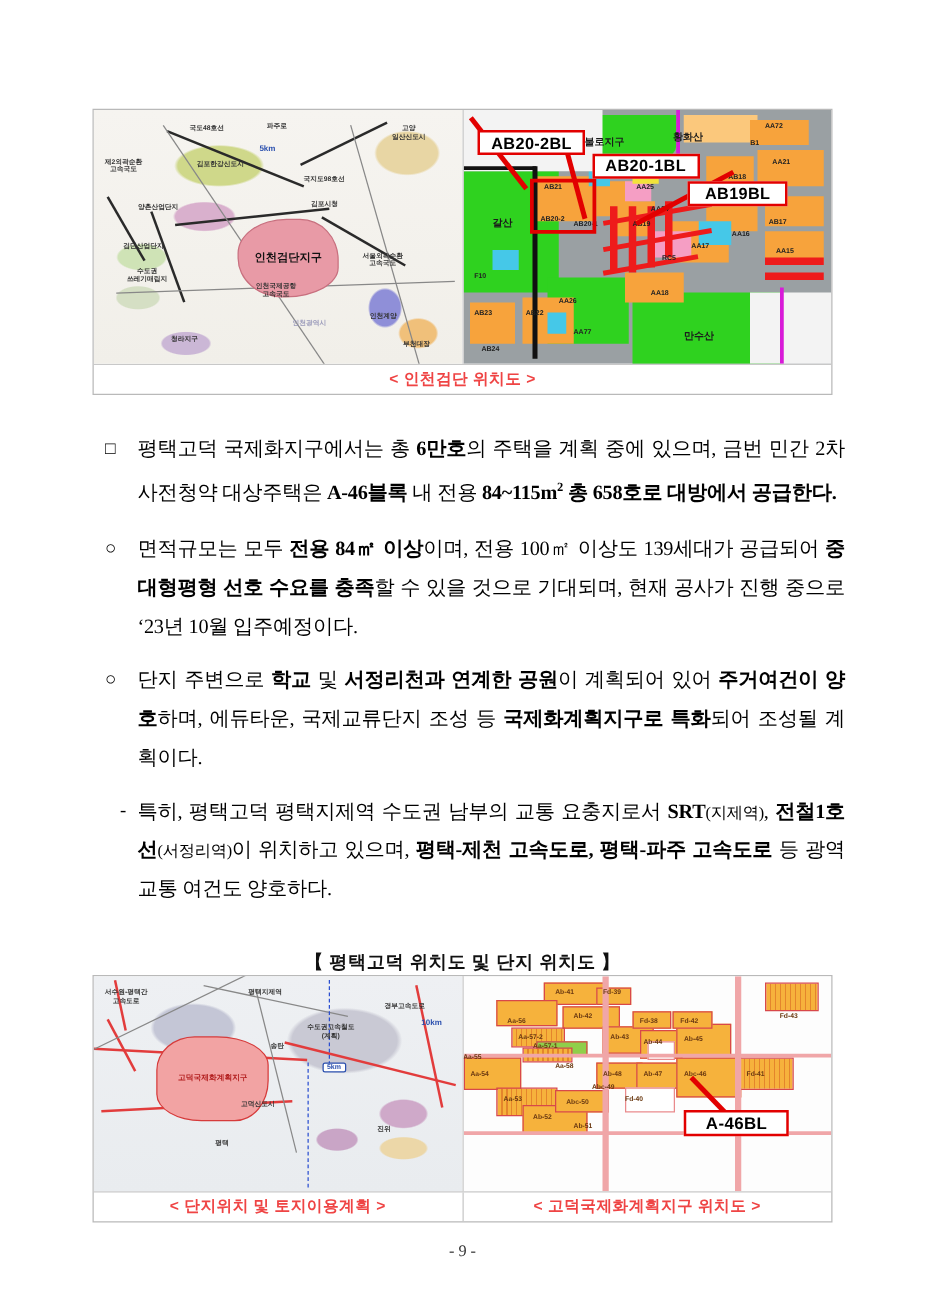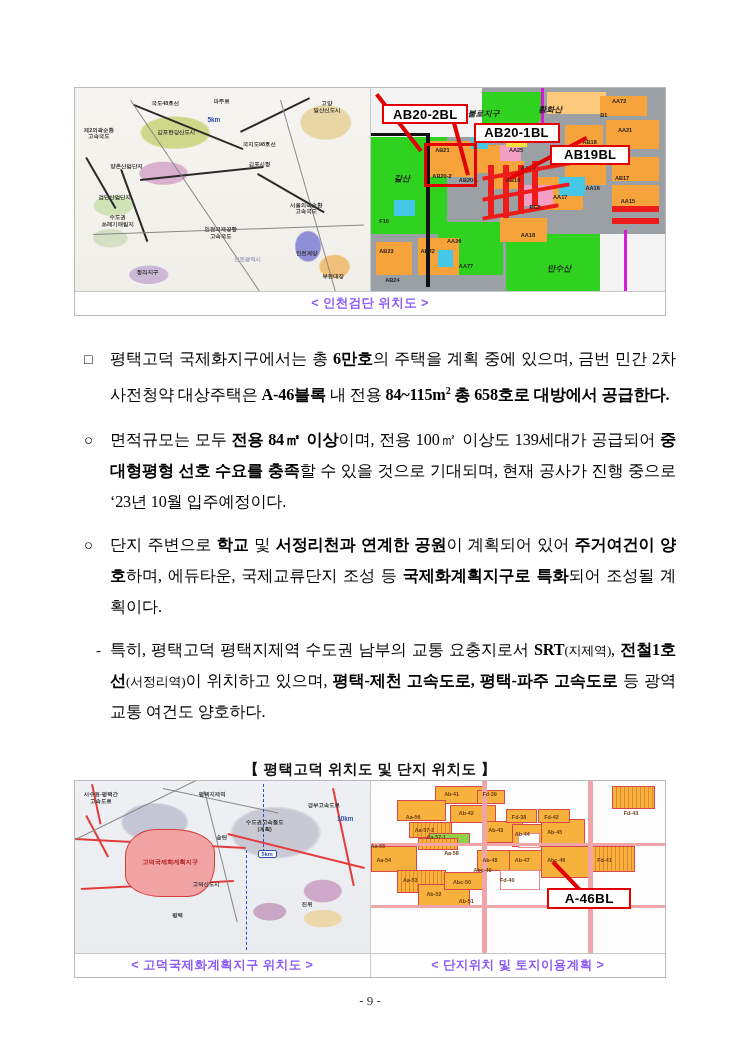--- a/index.html
+++ b/index.html
@@ -60,21 +60,21 @@
   .cap-cell {
     flex: 1 1 50%;
     min-width: 0;
     display: flex;
     align-items: center;
     justify-content: center;
     font-family: "Liberation Sans", "DejaVu Sans", sans-serif;
     font-weight: bold;
     font-size: 12.5px;
     letter-spacing: 0.4px;
-    color: #8b5cf6;
+    color: #ef4444;
   }
   .cap-cell + .cap-cell { border-left: 1px solid #c8c8c8; }
 
   
   .map { position: absolute; inset: 0; }
 
   
   .mapA {
     background:
       radial-gradient(ellipse 60px 28px at 34% 22%, #cfd88a 0 55%, transparent 60%),
@@ -124,21 +124,21 @@
   .mapB .red { position: absolute; background: #ee1b1b; }
   .mapB .yellow { position: absolute; background: #f2e33a; }
   .mapB .white { position: absolute; background: #f3f3f3; }
   .mapB .magentaline { position: absolute; background: #d81ad8; }
   .mapB .blk { position: absolute; background: #111; }
   .blabel {
     position: absolute;
     font-family: "Liberation Sans", "DejaVu Sans", sans-serif;
     font-size: 5.6px; font-weight: bold; color: #222; white-space: nowrap;
   }
-  .blabel.big { font-size: 8px; color: #1b1b1b; font-style: italic; }
+  .blabel.big { font-size: 8px; color: #1b1b1b; }
 
   
   .callout {
     position: absolute;
     background: #fff;
     border: 2.5px solid #e20000;
     font-family: "Liberation Sans", "DejaVu Sans", sans-serif;
     font-weight: bold;
     color: #000;
     display: flex; align-items: center; justify-content: center;
@@ -253,20 +253,23 @@
 
           <div class="roadline" style="left:4%;top:34%;width:20%;transform:rotate(60deg);"></div>
           <div class="roadline" style="left:20%;top:8%;width:40%;transform:rotate(22deg);"></div>
           <div class="roadline" style="left:56%;top:21%;width:26%;transform:rotate(-26deg);"></div>
           <div class="roadline" style="left:22%;top:45%;width:42%;transform:rotate(-6deg);"></div>
           <div class="roadline" style="left:62%;top:42%;width:26%;transform:rotate(30deg);"></div>
           <div class="roadline" style="left:16%;top:40%;width:26%;transform:rotate(70deg);"></div>
           <div class="roadline gray" style="left:6%;top:72%;width:92%;transform:rotate(-2deg);"></div>
           <div class="roadline gray" style="left:19%;top:6%;width:88%;transform:rotate(56deg);"></div>
           <div class="roadline gray" style="left:70%;top:6%;width:70%;transform:rotate(74deg);"></div>
+          <div class="mapA-core">
+            <span>인천검단지구</span>
+          </div>
           <div class="mlabel" style="left:26%;top:6%;">국도48호선</div>
           <div class="mlabel" style="left:47%;top:5%;">파주로</div>
           <div class="mlabel blue" style="left:45%;top:14%;">5km</div>
           <div class="mlabel" style="left:81%;top:6%;">고양
 일산신도시</div>
           <div class="mlabel" style="left:3%;top:19%;">제2외곽순환
 고속국도</div>
           <div class="mlabel" style="left:28%;top:20%;">김포한강신도시</div>
           <div class="mlabel" style="left:57%;top:26%;">국지도98호선</div>
           <div class="mlabel" style="left:59%;top:36%;">김포시청</div>
@@ -498,20 +501,20 @@
           <div class="dlabel" style="left:86%;top:17%;">Fd-43</div>
           <div class="dlabel" style="left:59%;top:19%;">Fd-42</div>
 
           <div class="leader" style="left:62%;top:46%;width:56px;height:4px;transform:rotate(46deg);"></div>
           <div class="callout" style="left:60%;top:62%;width:84px;height:21px;font-size:13.5px;">A-46BL</div>
         </div>
       </div>
     </div>
 
     <div class="cap-row">
+      <div class="cap-cell">&lt; 단지위치 및 토지이용계획 &gt;</div>
       <div class="cap-cell">&lt; 고덕국제화계획지구 위치도 &gt;</div>
-      <div class="cap-cell">&lt; 단지위치 및 토지이용계획 &gt;</div>
     </div>
   </div>
 
   <div class="pagenum" style="top:993px;">- 9 -</div>
 
 </div>
 
 </body></html>

